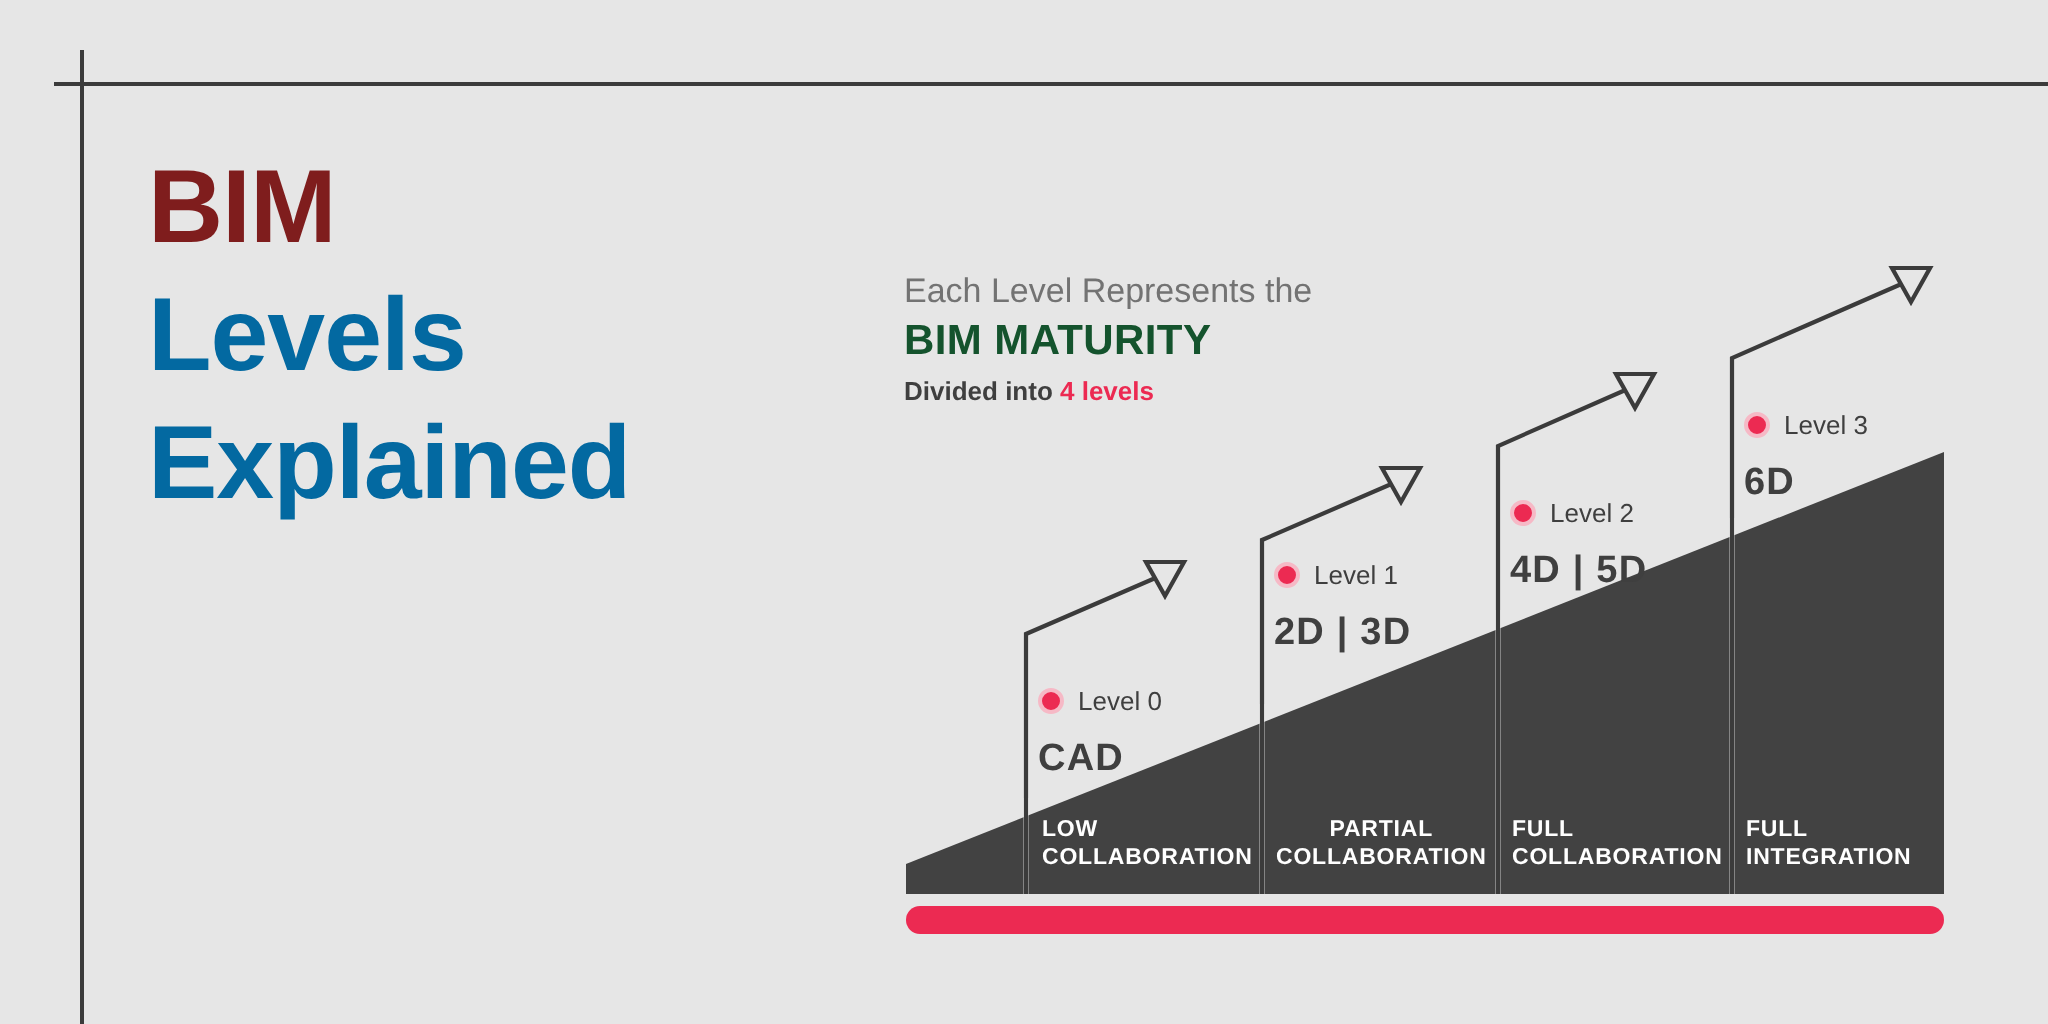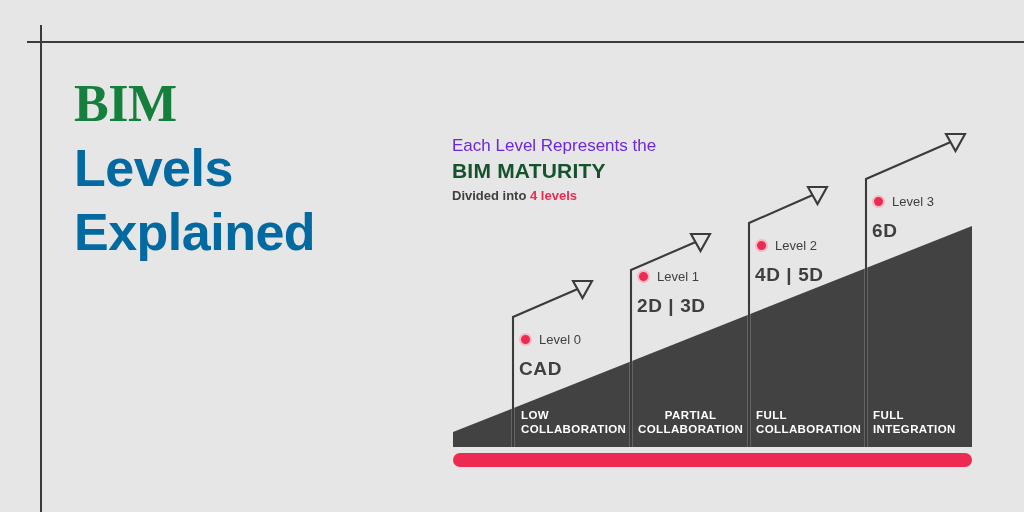--- a/index.html
+++ b/index.html
@@ -46,32 +46,32 @@
     width: 340px;
   }
   .headline .ln {
     font-size: 52px;
     font-weight: bold;
     line-height: 64px;
     letter-spacing: -0.5px;
     color: #0369a1;
     white-space: nowrap;
   }
-  .headline .ln.accent { color: #15803d; font-family: Liberation Serif, serif; }
+  .headline .ln.accent { color: #7f1d1d; }
 
   
   .caption {
     position: absolute;
     left: 452px;
     top: 135px;
     width: 330px;
   }
   .caption .c1 {
     font-size: 17px;
-    color: #6d28d9;
+    color: #737373;
     line-height: 22px;
   }
   .caption .c2 {
     font-size: 21px;
     font-weight: bold;
     color: #14532d;
     line-height: 28px;
     letter-spacing: 0.2px;
   }
   .caption .c3 {
@@ -86,20 +86,21 @@
   
   #diagram {
     position: absolute;
     left: 0;
     top: 0;
   }
 
   
   .lvl {
     position: absolute;
+    margin-top: 11px;
   }
   .lvl .tag {
     display: flex;
     align-items: center;
     gap: 7px;
     height: 16px;
   }
   .lvl .dot {
     width: 13px;
     height: 13px;

